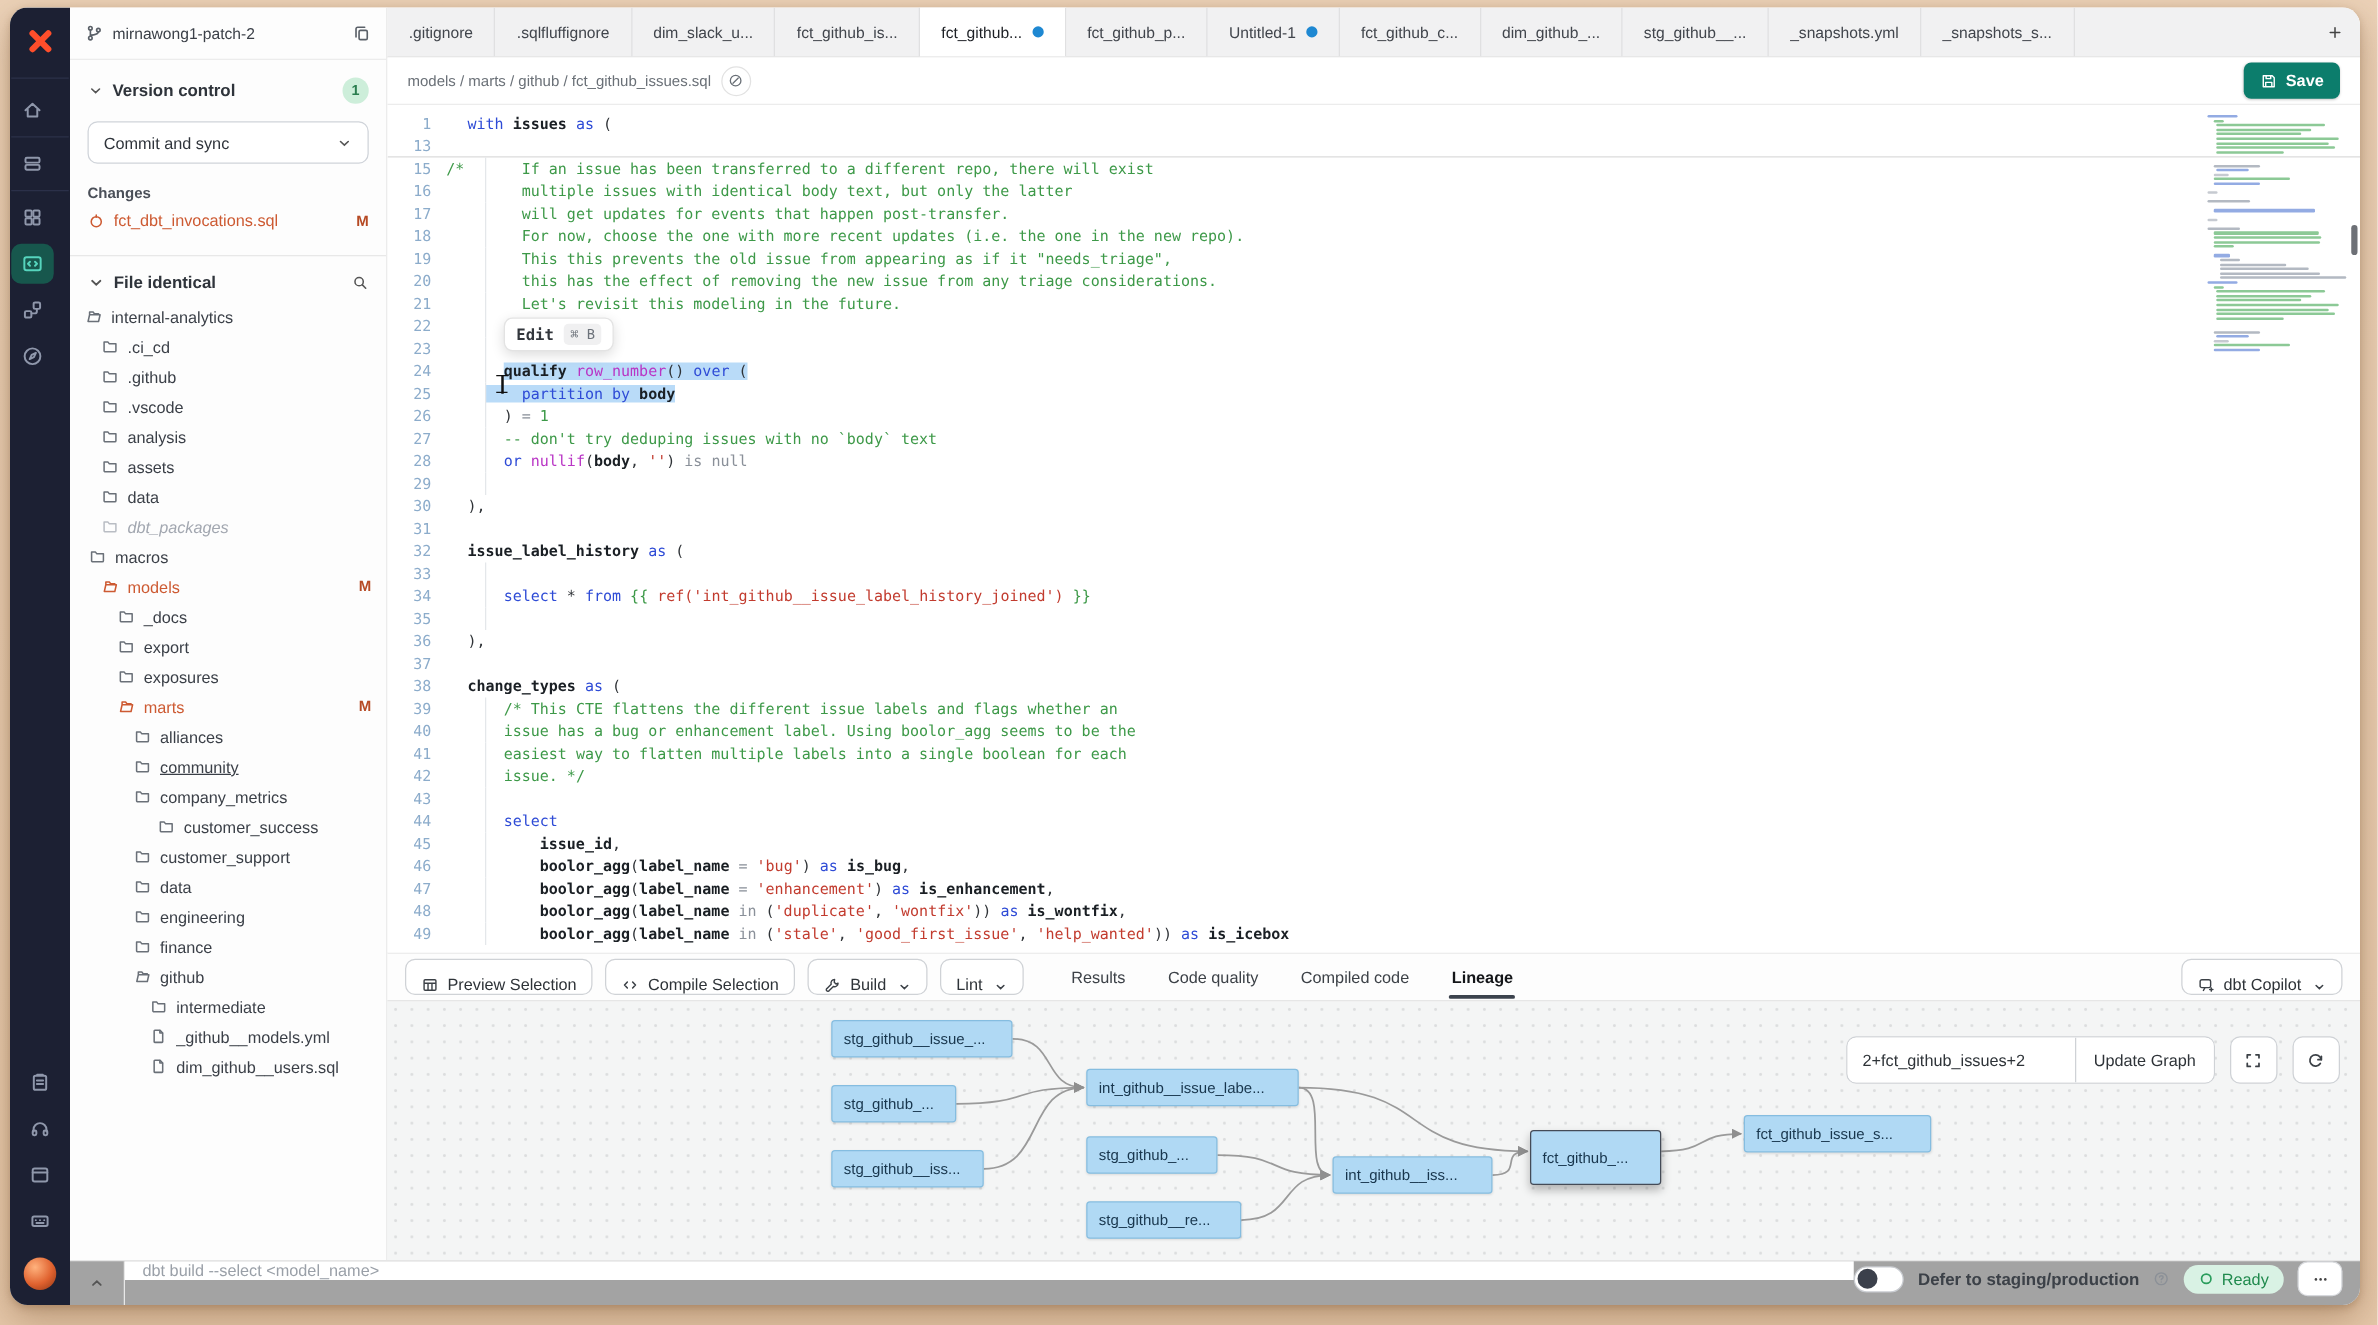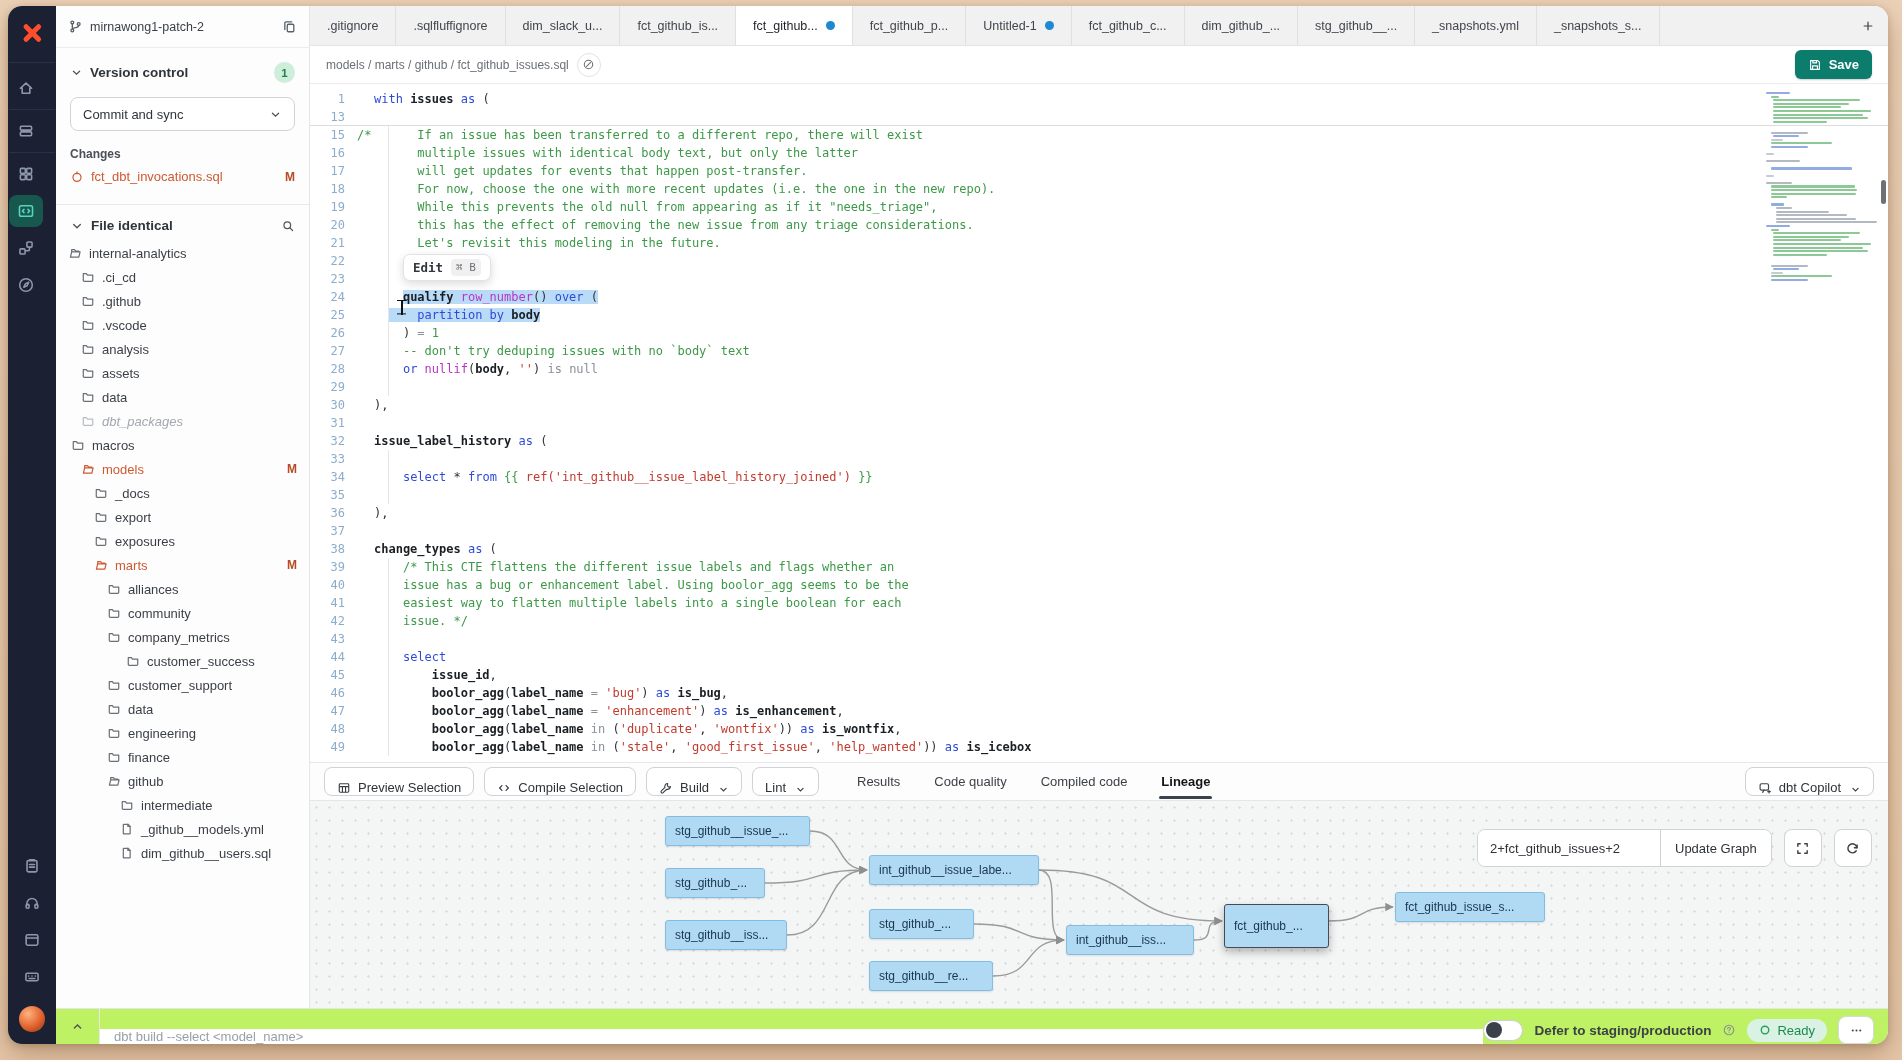--- a/index.html
+++ b/index.html
@@ -105,21 +105,21 @@
            padding:0 9px; font-size:12px; color:#18364d; white-space:nowrap; overflow:hidden; box-shadow:0 1px 2px rgba(0,0,0,.1); cursor:pointer; }
   .lnode.selected { height:44px; border:1.6px solid #444b57; box-shadow:0 4px 8px rgba(0,0,0,.28); font-weight:400; }
   .lin-controls { position:absolute; top:28px; left:1167px; display:flex; gap:12px; align-items:center; }
   .graph-group { display:flex; height:38px; border:1px solid #cfd2d6; border-radius:8px; background:#fff; overflow:hidden; }
   .graph-group input { width:182px; border:none; outline:none; padding:0 12px; font-size:13px; color:#2e3338; font-family:"Liberation Sans",sans-serif; }
   .update-btn { border:none; border-left:1px solid #cfd2d6; background:#fff; padding:0 14px; font-size:13px; color:#2e3338; cursor:pointer; font-family:"Liberation Sans",sans-serif; }
   .sq-btn { width:38px; height:38px; border:1px solid #cfd2d6; border-radius:8px; background:#fff; display:flex; align-items:center; justify-content:center; color:#3c4147; cursor:pointer; }
   .sq-btn svg { width:15px; height:15px; }
 
   
-  .cmdbar { position:absolute; left:48px; right:0; bottom:0; height:36px; background:#bef264; border-top:1px solid #e5e5e5; display:flex; align-items:flex-end; }
+  .cmdbar { position:absolute; left:48px; right:0; bottom:0; height:36px; background:#a3a3a3; border-top:1px solid #e5e5e5; display:flex; align-items:flex-start; }
   .cmd-collapse { width:44px; height:100%; display:flex; align-items:center; justify-content:center; color:#555; cursor:pointer; border-right:1px solid #e8e8e8; }
   .cmd-collapse svg { width:13px; height:13px; }
   .cmd-input { flex:1; border:none; outline:none; padding:0 14px; font-size:13px; color:#33373d; font-family:"Liberation Sans",sans-serif; }
   .cmd-input::placeholder { color:#9aa0a8; }
   .cmd-right { display:flex; align-items:center; gap:11px; padding-right:14px; }
   .toggle { width:40px; height:21px; border-radius:12px; border:1px solid #c9ccd1; background:#fff; position:relative; cursor:pointer; flex:none; }
   .toggle .knob { position:absolute; left:2px; top:1.5px; width:16px; height:16px; border-radius:50%; background:#3b404b; }
   .defer-label { font-size:13.5px; font-weight:700; color:#3c4148; }
   .help-ic { color:#8b9097; display:flex; } .help-ic svg { width:14px; height:14px; }
   .ready-pill { display:flex; align-items:center; gap:6px; background:#d9f2e4; color:#1f8a4d; border-radius:14px; padding:4px 12px; font-size:13px; }
@@ -357,21 +357,21 @@
           </svg>
           <span>marts</span>
           <span class="m-badge">M</span>
         </div>
         <div class="trow" style="padding-left: 51px;">
           <svg viewBox="0 0 16 16" fill="none" stroke="currentColor" stroke-width="1.4" stroke-linecap="round" stroke-linejoin="round">
             <path d="M2.6 4.2h3.6l1.2 1.6h6V12a1 1 0 0 1-1 1H3.6a1 1 0 0 1-1-1z"></path>
           </svg>
           <span>alliances</span>
         </div>
-        <div class="trow" style="padding-left: 51px;">
+        <div class="trow" style="padding-left: 51px; text-decoration: underline;">
           <svg viewBox="0 0 16 16" fill="none" stroke="currentColor" stroke-width="1.4" stroke-linecap="round" stroke-linejoin="round">
             <path d="M2.6 4.2h3.6l1.2 1.6h6V12a1 1 0 0 1-1 1H3.6a1 1 0 0 1-1-1z"></path>
           </svg>
           <span>community</span>
         </div>
         <div class="trow" style="padding-left: 51px;">
           <svg viewBox="0 0 16 16" fill="none" stroke="currentColor" stroke-width="1.4" stroke-linecap="round" stroke-linejoin="round">
             <path d="M2.6 4.2h3.6l1.2 1.6h6V12a1 1 0 0 1-1 1H3.6a1 1 0 0 1-1-1z"></path>
           </svg>
           <span>company_metrics</span>
@@ -525,21 +525,21 @@
             <span class="cd">      <span class="tk-c">will get updates for events that happen post-transfer.</span></span>
           </div>
           <div class="crow">
             <span class="ln">18</span>
             <div class="guide"></div>
             <span class="cd">      <span class="tk-c">For now, choose the one with more recent updates (i.e. the one in the new repo).</span></span>
           </div>
           <div class="crow">
             <span class="ln">19</span>
             <div class="guide"></div>
-            <span class="cd">      <span class="tk-c">While this prevents the old null from appearing as if it "needs_triage",</span></span>
+            <span class="cd">      <span class="tk-c">This this prevents the old issue from appearing as if it "needs_triage",</span></span>
           </div>
           <div class="crow">
             <span class="ln">20</span>
             <div class="guide"></div>
             <span class="cd">      <span class="tk-c">this has the effect of removing the new issue from any triage considerations.</span></span>
           </div>
           <div class="crow">
             <span class="ln">21</span>
             <div class="guide"></div>
             <span class="cd">      <span class="tk-c">Let's revisit this modeling in the future.</span></span>

